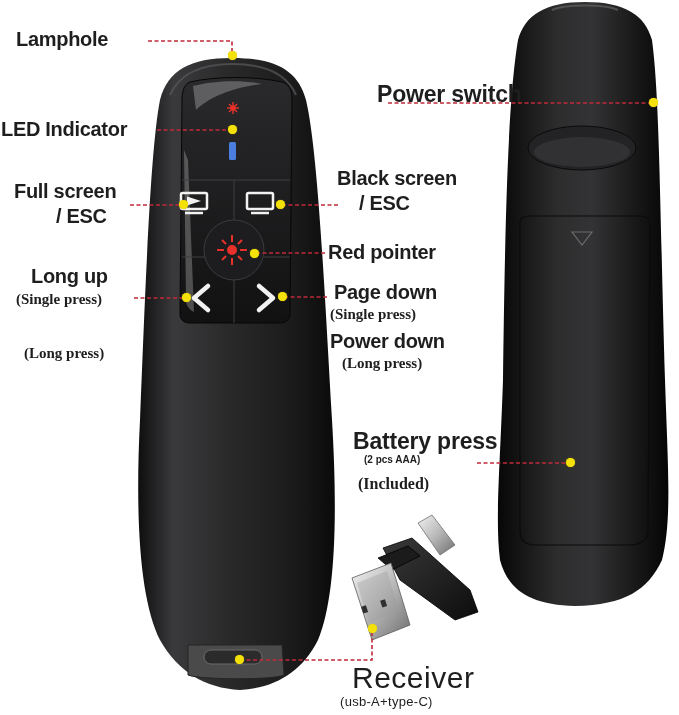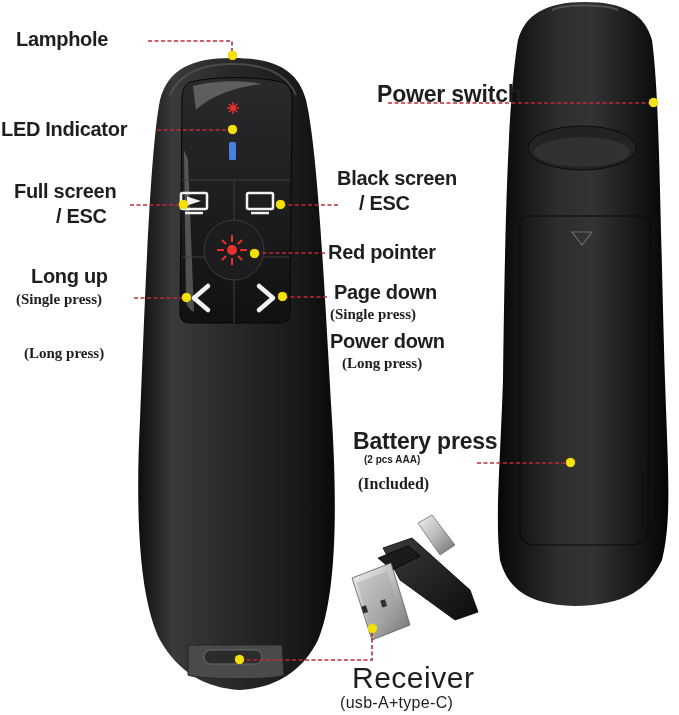--- a/index.html
+++ b/index.html
@@ -4,21 +4,21 @@
 <style>
   html, body { margin: 0; padding: 0; background: #ffffff; }
   body { width: 679px; height: 715px; position: relative; overflow: hidden; font-family: "Liberation Sans", sans-serif; }
   .stage { position: absolute; left: 0; top: 0; width: 540px; height: 715px; }
   .lbl { position: absolute; color: #1e1e1e; font-weight: bold; white-space: nowrap; line-height: 1; }
   .lbl.big { font-size: 20px; letter-spacing: -0.3px; }
   .lbl.med { font-size: 23px; letter-spacing: -0.2px; }
   .lbl.serif { font-family: "Liberation Serif", serif; font-weight: bold; font-size: 15px; }
   .lbl.serif-big { font-family: "Liberation Serif", serif; font-weight: bold; font-size: 16px; text-align: center; }
   .lbl.thin-big { font-family: "Liberation Sans", sans-serif; font-weight: normal; font-size: 30px; letter-spacing: 0.5px; }
-  .lbl.thin-small { font-family: "Liberation Sans", sans-serif; font-weight: normal; font-size: 16px; letter-spacing: 0.3px; }
+  .lbl.thin-small { font-family: "Liberation Sans", sans-serif; font-weight: normal; font-size: 13px; letter-spacing: 0.3px; }
   svg.layer { position: absolute; left: 0; top: 0; }
   .dot { position: absolute; width: 9px; height: 9px; border-radius: 50%; background: #f5e10a; box-shadow: 0 0 1px #c9b800; }
 </style>
 </head>
 <body>
 
 <div class="stage">
 
   <svg class="layer" width="679" height="715" viewBox="0 0 679 715">
     <defs>

